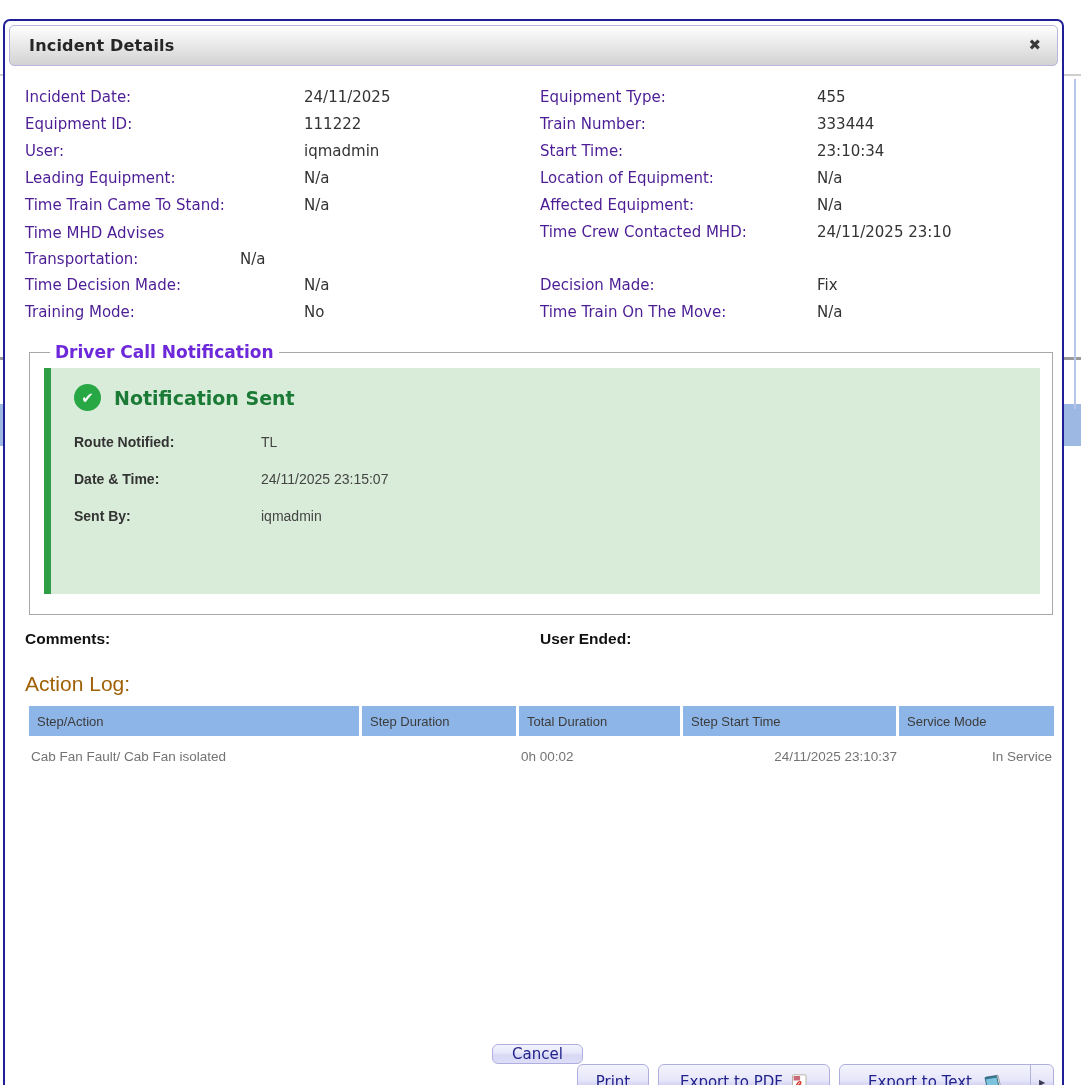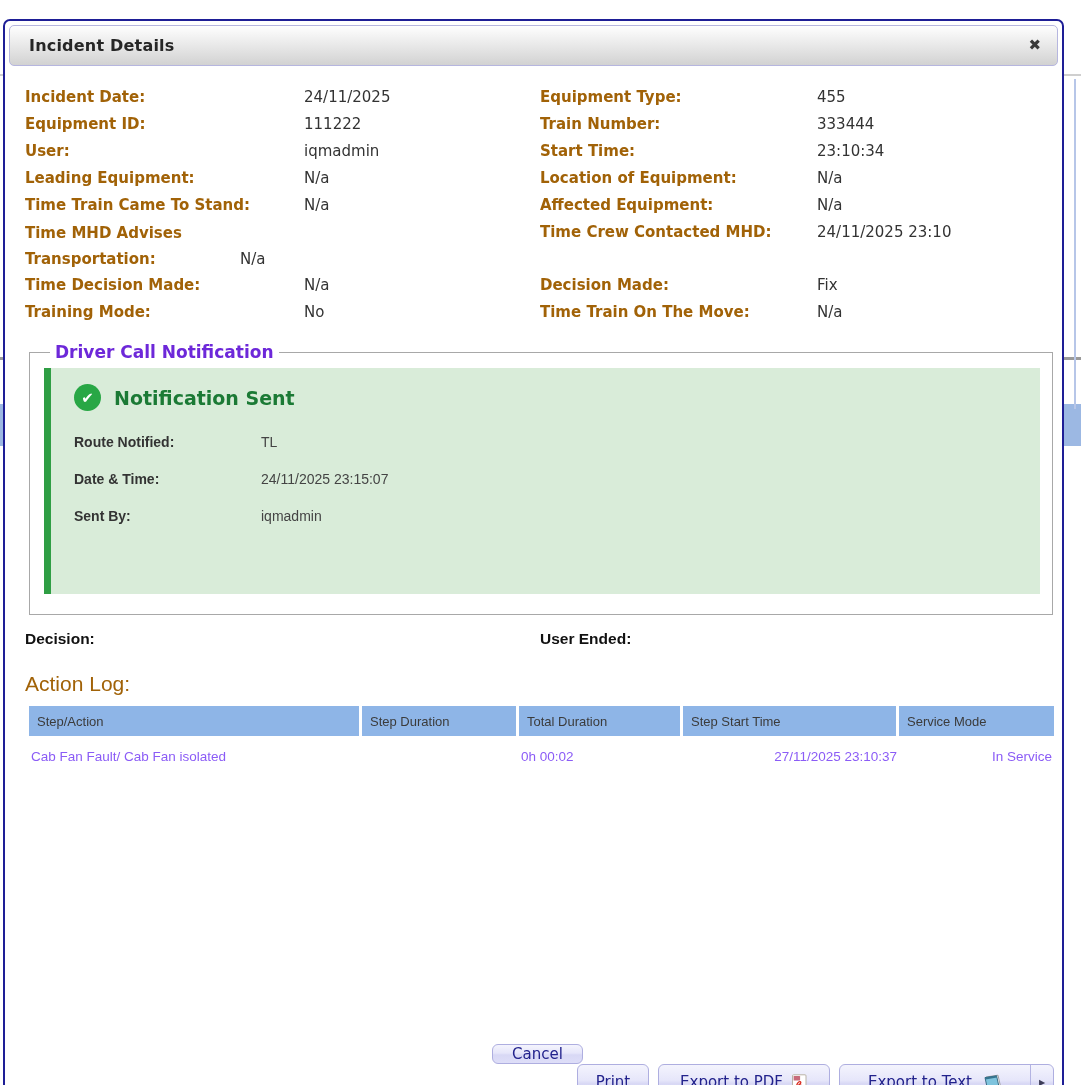--- a/index.html
+++ b/index.html
@@ -24,21 +24,21 @@
                cursor:pointer; line-height:1; }
 
   .content { padding:14px 16px 0 20px; }
 
   
   .fields { display:flex; font-size:15px; }
   .col { display:flex; flex-direction:column; }
   .col-left { width:515px; }
   .col-right { flex:1; }
   .frow { display:flex; min-height:27px; align-items:flex-start; }
-  .frow .flabel { font-weight:bold; color:#a16207; width:279px; line-height:26px; }
+  .frow .flabel { font-weight:normal; color:#4c1d95; width:279px; line-height:26px; }
   .col-right .frow .flabel { width:277px; }
   .frow .fvalue { color:#333; line-height:26px; }
   .frow-tall { height:53px; }
   .frow-tall.align-end { align-items:flex-end; }
   .label-narrow { max-width:215px; }
 
   
   fieldset.driver-call { margin:16px 0 0 4px; width:1024px; border:1px solid #a8a8a8;
                          padding:6px 12px 20px 14px; }
   fieldset.driver-call legend { color:#6d28d9; font-weight:bold; font-size:17px; padding:0 5px; margin-left:6px; }
@@ -61,21 +61,21 @@
   .comments-row .cell-left { width:515px; }
 
   
   .action-log-head { margin-top:24px; color:#a16207; font-family:"Liberation Sans", sans-serif;
                      font-weight:normal; font-size:21px; }
   table.action-log { margin:10px 0 0 4px; width:1025px; border-collapse:separate; border-spacing:0;
                      font-family:"Liberation Sans", sans-serif; table-layout:fixed; }
   table.action-log th { background:#8eb5e7; color:#3b3b3b; font-size:13px; font-weight:normal;
                         text-align:left; height:30px; padding:0 4px 0 8px; }
   table.action-log th:not(:last-child) { border-right:3px solid #fff; }
-  table.action-log td { font-size:13.5px; color:#8b5cf6; height:40px; vertical-align:middle;
+  table.action-log td { font-size:13.5px; color:#737373; height:40px; vertical-align:middle;
                         padding:0 2px; }
   .cw1{width:333px;} .cw2{width:157px;} .cw3{width:164px;} .cw4{width:216px;} .cw5{width:155px;}
   td.al-left{ text-align:left; padding-left:0; }
   td.al-mid{ text-align:left; padding-left:8px; }
   td.al-right{ text-align:right; padding-right:4px; }
 
   
   .buttonpane { position:absolute; left:0; right:0; bottom:12px; height:38px;
                 display:flex; align-items:center; padding:0 8px 0 16px;flex-direction:column; }
   .btn { height:36px; border:1px solid #aeaee0; border-radius:6px;
@@ -200,21 +200,21 @@
             </div>
             <div class="nrow">
               <span class="nlabel">Sent By:</span>
               <span class="nvalue">iqmadmin</span>
             </div>
           </div>
         </div>
       </fieldset>
 
       <div class="comments-row">
-        <span class="cell-left">Decision:</span>
+        <span class="cell-left">Comments:</span>
         <span>User Ended:</span>
       </div>
 
       <div class="action-log-head">Action Log:</div>
 
       <table class="action-log">
         <colgroup>
           <col class="cw1">
             <col class="cw2">
             <col class="cw3">
@@ -228,21 +228,21 @@
             <th>Total Duration</th>
             <th>Step Start Time</th>
             <th>Service Mode</th>
           </tr>
         </thead>
         <tbody>
           <tr>
             <td class="al-left">Cab Fan Fault/ Cab Fan isolated</td>
             <td class="al-mid"></td>
             <td class="al-mid">0h 00:02</td>
-            <td class="al-right">27/11/2025 23:10:37</td>
+            <td class="al-right">24/11/2025 23:10:37</td>
             <td class="al-right">In Service</td>
           </tr>
         </tbody>
       </table>
     </div>
 
     <div class="buttonpane">
       <button class="btn btn-cancel">Cancel</button>
       <div class="btn-group">
         <button class="btn btn-print">Print</button>

